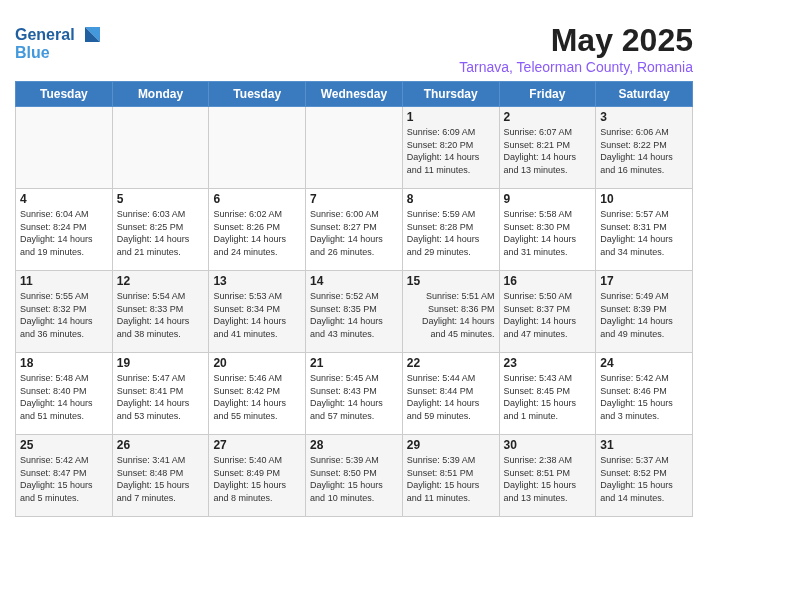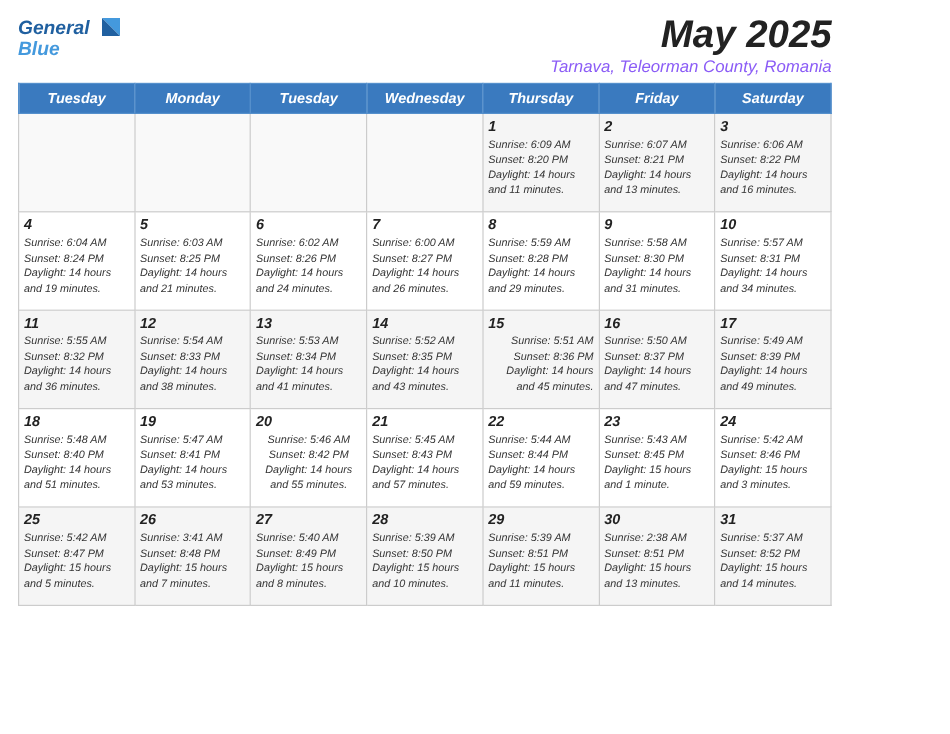--- a/index.html
+++ b/index.html
@@ -6,22 +6,21 @@
     body {
       font-family: Arial, sans-serif;
       background: #fff;
       width: 792px;
       height: 612px;
       overflow: hidden;
     }
     .page {
       width: 708px;
       min-height: 612px;
-      padding: 10px 15px 10px 15px;
-      font-style: italic;
+      padding: 22px 15px 10px 15px;
     }
     .header {
       display: flex;
       justify-content: space-between;
       align-items: flex-start;
       margin-bottom: 6px;
     }
     .logo {
       display: flex;
       align-items: center;
@@ -262,21 +261,21 @@
           </td>
           <td>
             <span class="day-num">19</span>
             <div class="day-info" style="white-space: pre-line;">Sunrise: 5:47 AM
 Sunset: 8:41 PM
 Daylight: 14 hours
 and 53 minutes.</div>
           </td>
           <td>
             <span class="day-num">20</span>
-            <div class="day-info" style="white-space: pre-line; text-align: center;">Sunrise: 5:46 AM
+            <div class="day-info" style="white-space: pre-line;">Sunrise: 5:46 AM
 Sunset: 8:42 PM
 Daylight: 14 hours
 and 55 minutes.</div>
           </td>
           <td>
             <span class="day-num">21</span>
             <div class="day-info" style="white-space: pre-line;">Sunrise: 5:45 AM
 Sunset: 8:43 PM
 Daylight: 14 hours
 and 57 minutes.</div>

